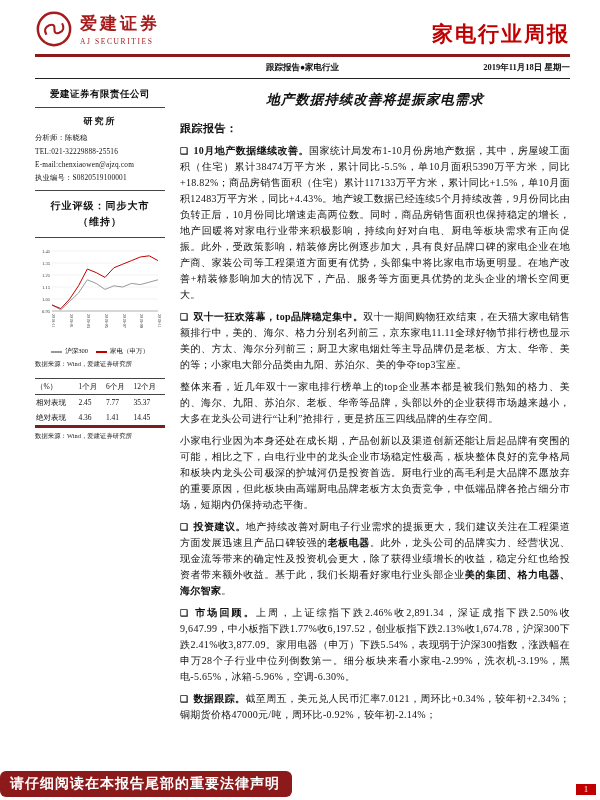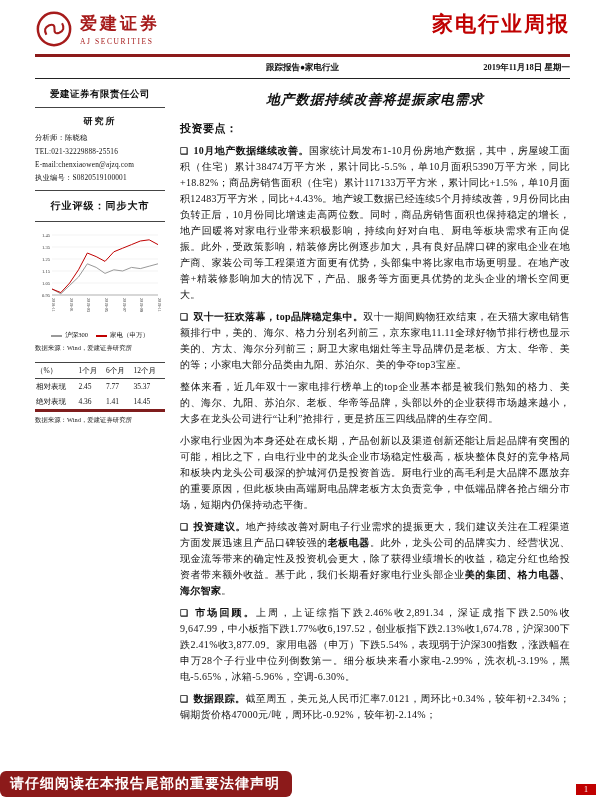--- a/index.html
+++ b/index.html
@@ -2,21 +2,21 @@
 <html style="--brand: #a61b1b; --title: #c00000; --bar: #8c1a1a;"><head>
 <meta charset="utf-8">
 <style>
   :root{--brand:#a61b1b;--title:#c00000;--bar:#8c1a1a;}
   *{box-sizing:border-box;}
   html,body{margin:0;padding:0;}
   body{width:600px;height:800px;background:#fff;position:relative;overflow:hidden;
        font-family:"Liberation Serif","DejaVu Serif",serif;color:#111;}
   .page{position:absolute;inset:0;padding:10px 30px 20px 35px;overflow:hidden;}
   
-  .hdr{display:flex;align-items:flex-start;justify-content:space-between;border-bottom:3px solid var(--bar);padding-bottom:6px;}
+  .hdr{display:flex;align-items:flex-end;justify-content:space-between;border-bottom:3px solid var(--bar);padding-bottom:6px;}
   .brand{display:flex;align-items:center;gap:7px;color:var(--brand);}
   .logo{width:38px;height:38px;color:var(--brand);}
   .brand-txt .cn{font-size:17px;font-weight:bold;letter-spacing:3px;}
   .brand-txt .en{font-size:7.5px;letter-spacing:1.6px;margin-top:2px;}
   .report-title{color:var(--title);font-size:21px;font-weight:bold;letter-spacing:2px;}
   
   .meta{position:relative;text-align:center;border-bottom:1px solid #222;padding:5px 0 4px;font-size:8.5px;font-weight:bold;}
   .meta .date{position:absolute;right:0;top:5px;}
   
   .cols{display:flex;margin-top:9px;}
@@ -81,20 +81,21 @@
       <div class="company">爱建证券有限责任公司</div>
       <div class="institute">研究所</div>
       <div class="contact">
         <div>分析师：陈晓稳</div>
         <div>TEL:021-32229888-25516</div>
         <div>E-mail:chenxiaowen@ajzq.com</div>
         <div>执业编号：S0820519100001</div>
       </div>
       <div class="rating">
         <div>行业评级：同步大市</div>
+        <div>（维持）</div>
       </div>
       <div class="chart-box">
         <svg class="pchart" viewBox="0 0 128 98">
             <line x1="17" x2="123" y1="64" y2="64" class="grid"></line>
             <text x="15" y="65.6" text-anchor="end" class="tick">0.95</text>
             <line x1="17" x2="123" y1="51.999999999999986" y2="51.999999999999986" class="grid"></line>
             <text x="15" y="53.59999999999999" text-anchor="end" class="tick">1.05</text>
             <line x1="17" x2="123" y1="39.99999999999998" y2="39.99999999999998" class="grid"></line>
             <text x="15" y="41.59999999999998" text-anchor="end" class="tick">1.15</text>
             <line x1="17" x2="123" y1="27.99999999999997" y2="27.99999999999997" class="grid"></line>
@@ -148,21 +149,21 @@
                 <td>14.45</td>
               </tr>
             </tbody>
           </table>
         <div class="src">数据来源：Wind，爱建证券研究所</div>
       </div>
     </aside>
 
     <main class="main">
       <div class="main-title">地产数据持续改善将提振家电需求</div>
-      <div class="section-label">投资要点：</div>
+      <div class="section-label">跟踪报告：</div>
       <div class="paras">
           <div class="para"><span class="bullet">❑</span><span class="b">10月地产数据继续改善。</span><span>国家统计局发布1-10月份房地产数据，其中，房屋竣工面积（住宅）累计38474万平方米，累计同比-5.5%，单10月面积5390万平方米，同比+18.82%；商品房销售面积（住宅）累计117133万平方米，累计同比+1.5%，单10月面积12483万平方米，同比+4.43%。地产竣工数据已经连续5个月持续改善，9月份同比由负转正后，10月份同比增速走高两位数。同时，商品房销售面积也保持稳定的增长，地产回暖将对家电行业带来积极影响，持续向好对白电、厨电等板块需求有正向促振。此外，受政策影响，精装修房比例逐步加大，具有良好品牌口碑的家电企业在地产商、家装公司等工程渠道方面更有优势，头部集中将比家电市场更明显。在地产改善+精装修影响加大的情况下，产品、服务等方面更具优势的龙头企业的增长空间更大。</span></div>
           <div class="para"><span class="bullet">❑</span><span class="b">双十一狂欢落幕，top品牌稳定集中。</span><span>双十一期间购物狂欢结束，在天猫大家电销售额排行中，美的、海尔、格力分别名列前三，京东家电11.11全球好物节排行榜也显示美的、方太、海尔分列前三；厨卫大家电烟灶等主导品牌仍是老板、方太、华帝、美的等；小家电大部分品类由九阳、苏泊尔、美的争夺top3宝座。</span></div>
           <div class="para"><span>整体来看，近几年双十一家电排行榜单上的top企业基本都是被我们熟知的格力、美的、海尔、九阳、苏泊尔、老板、华帝等品牌，头部以外的企业获得市场越来越小，大多在龙头公司进行“让利”抢排行，更是挤压三四线品牌的生存空间。</span></div>
           <div class="para"><span>小家电行业因为本身还处在成长期，产品创新以及渠道创新还能让后起品牌有突围的可能，相比之下，白电行业中的龙头企业市场稳定性极高，板块整体良好的竞争格局和板块内龙头公司极深的护城河仍是投资首选。厨电行业的高毛利是大品牌不愿放弃的重要原因，但此板块由高端厨电品牌老板方太负责竞争，中低端品牌各抢占细分市场，短期内仍保持动态平衡。</span></div>
           <div class="para"><span class="bullet">❑</span><span class="b">投资建议。</span><span>地产持续改善对厨电子行业需求的提振更大，我们建议关注在工程渠道方面发展迅速且产品口碑较强的</span><span class="b">老板电器</span><span>。此外，龙头公司的品牌实力、经营状况、现金流等带来的确定性及投资机会更大，除了获得业绩增长的收益，稳定分红也给投资者带来额外收益。基于此，我们长期看好家电行业头部企业</span><span class="b">美的集团、格力电器、海尔智家</span><span>。</span></div>
           <div class="para"><span class="bullet">❑</span><span class="b">市场回顾。</span><span>上周，上证综指下跌2.46%收2,891.34，深证成指下跌2.50%收9,647.99，中小板指下跌1.77%收6,197.52，创业板指下跌2.13%收1,674.78，沪深300下跌2.41%收3,877.09。家用电器（申万）下跌5.54%，表现弱于沪深300指数，涨跌幅在申万28个子行业中位列倒数第一。细分板块来看小家电-2.99%，洗衣机-3.19%，黑电-5.65%，冰箱-5.96%，空调-6.30%。</span></div>
           <div class="para"><span class="bullet">❑</span><span class="b">数据跟踪。</span><span>截至周五，美元兑人民币汇率7.0121，周环比+0.34%，较年初+2.34%；铜期货价格47000元/吨，周环比-0.92%，较年初-2.14%；</span></div>
         </div>
     </main>

